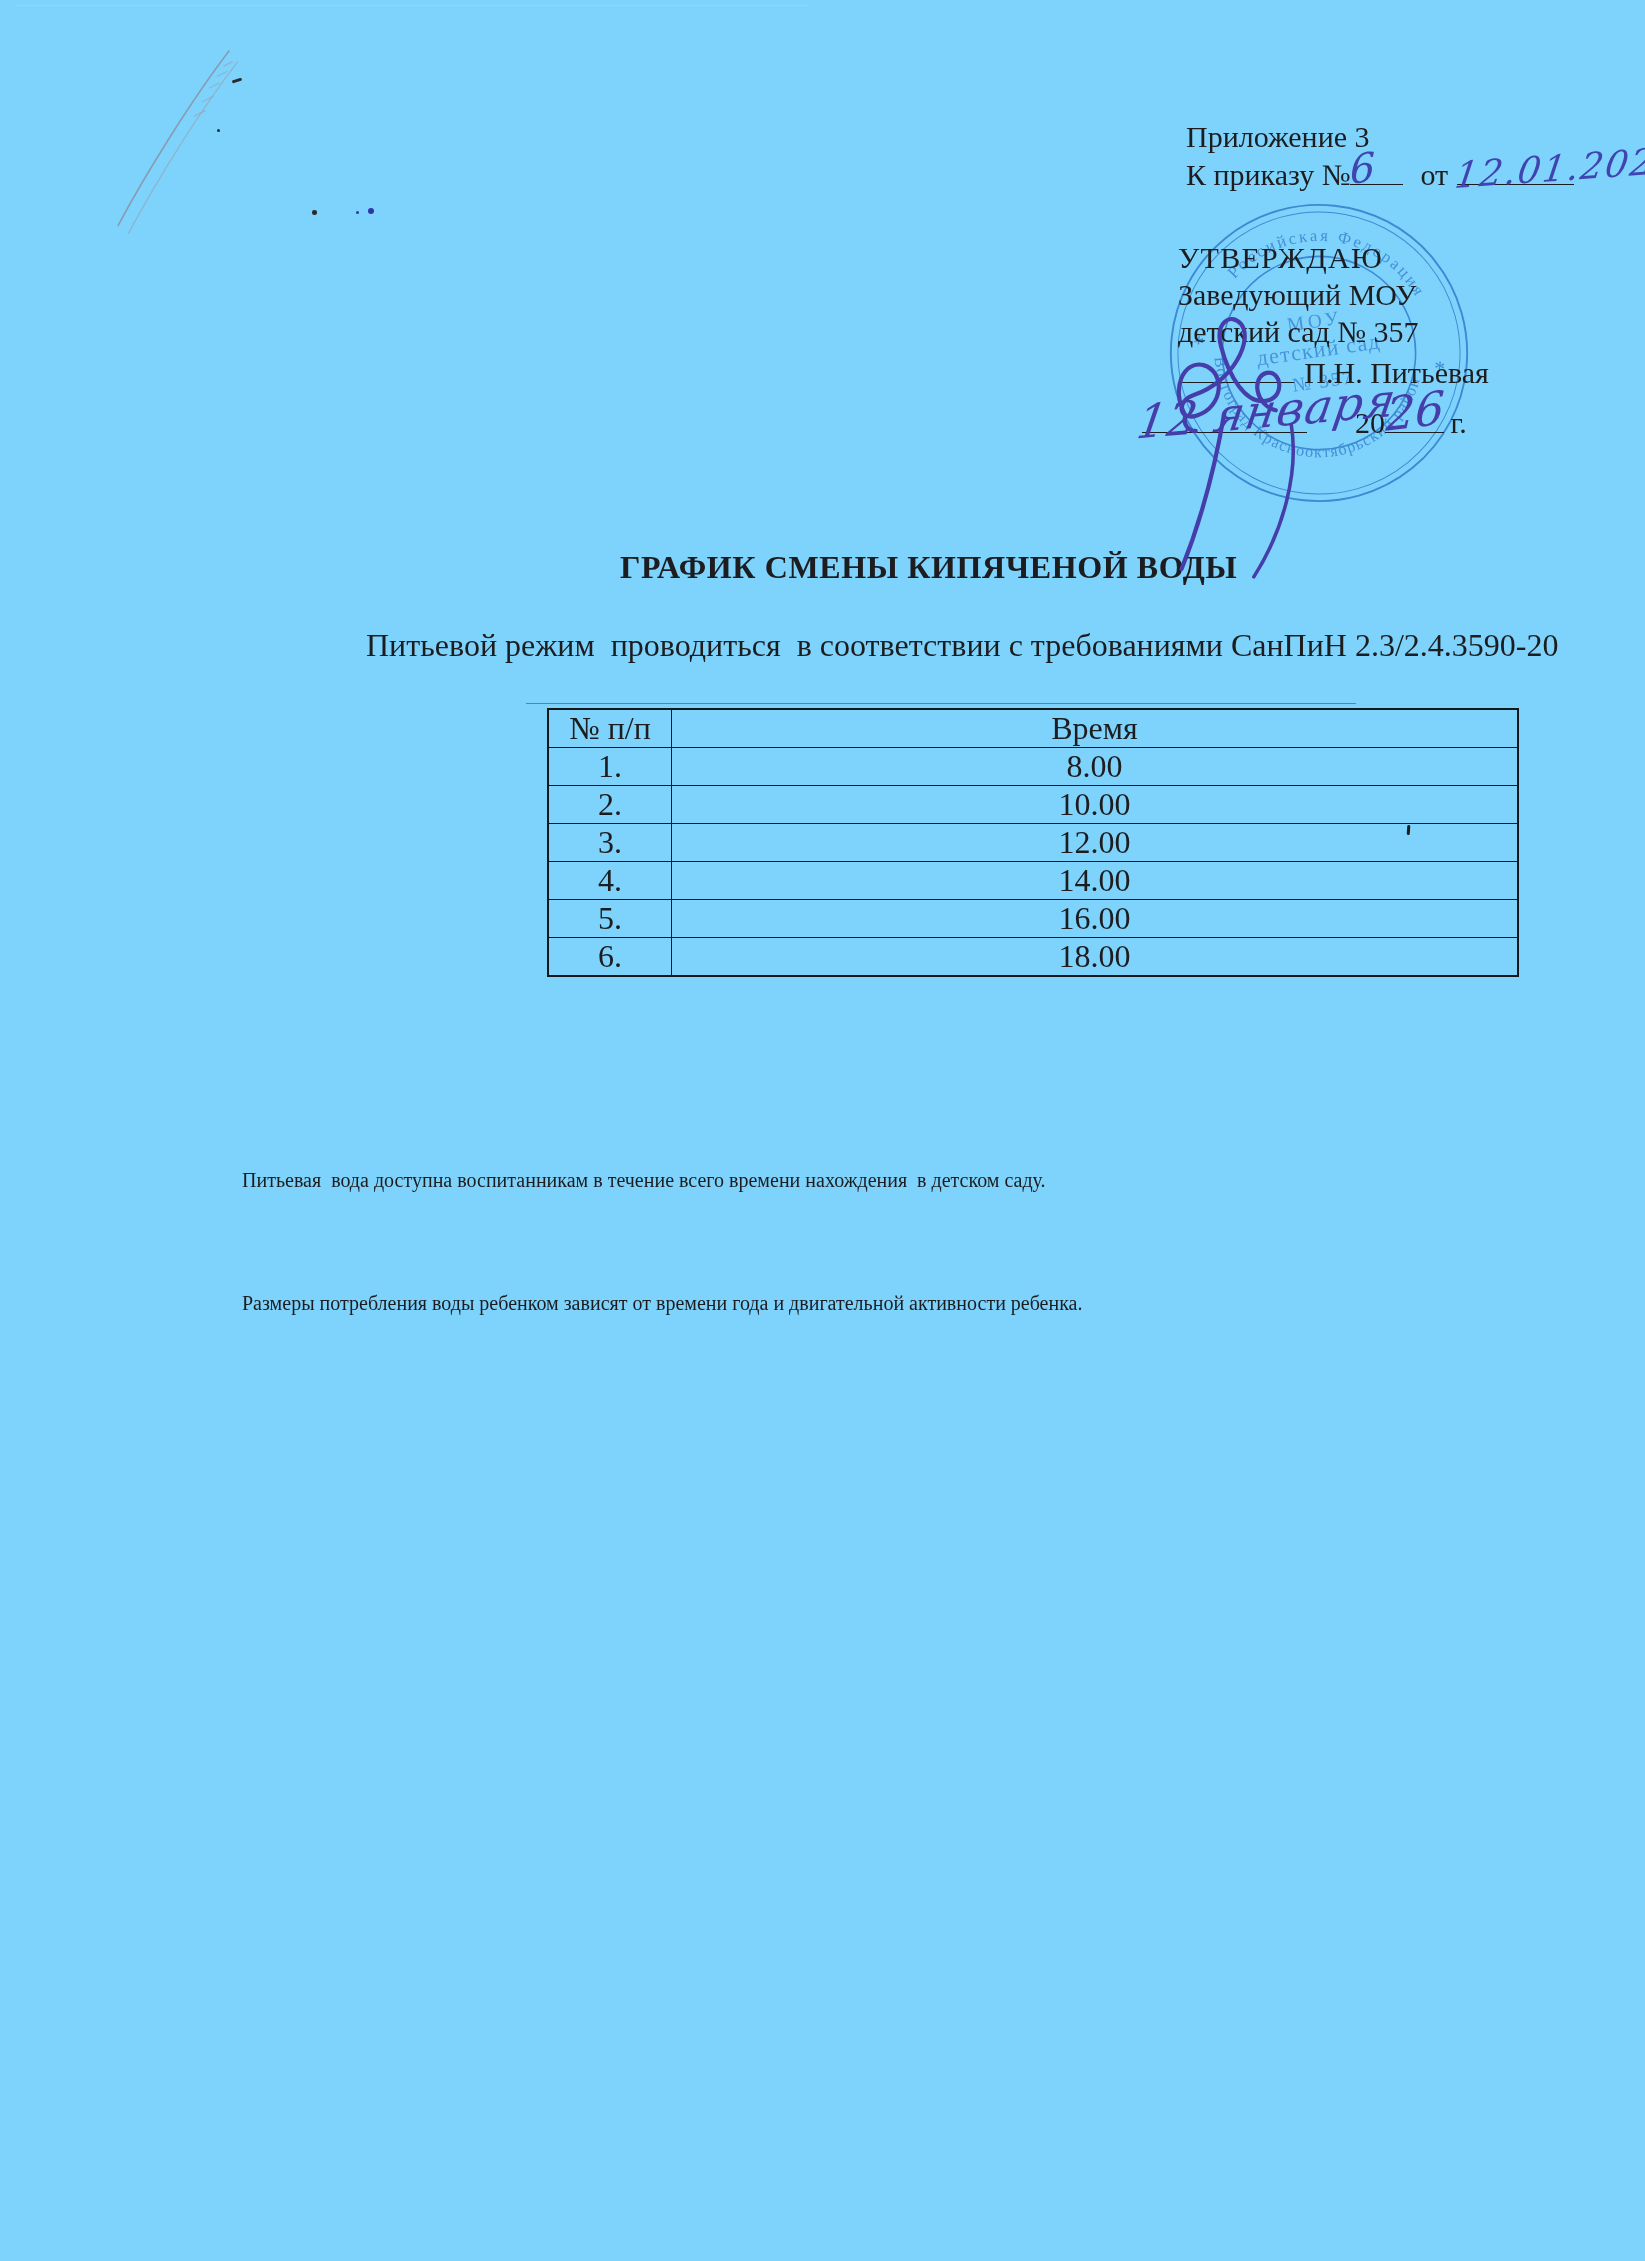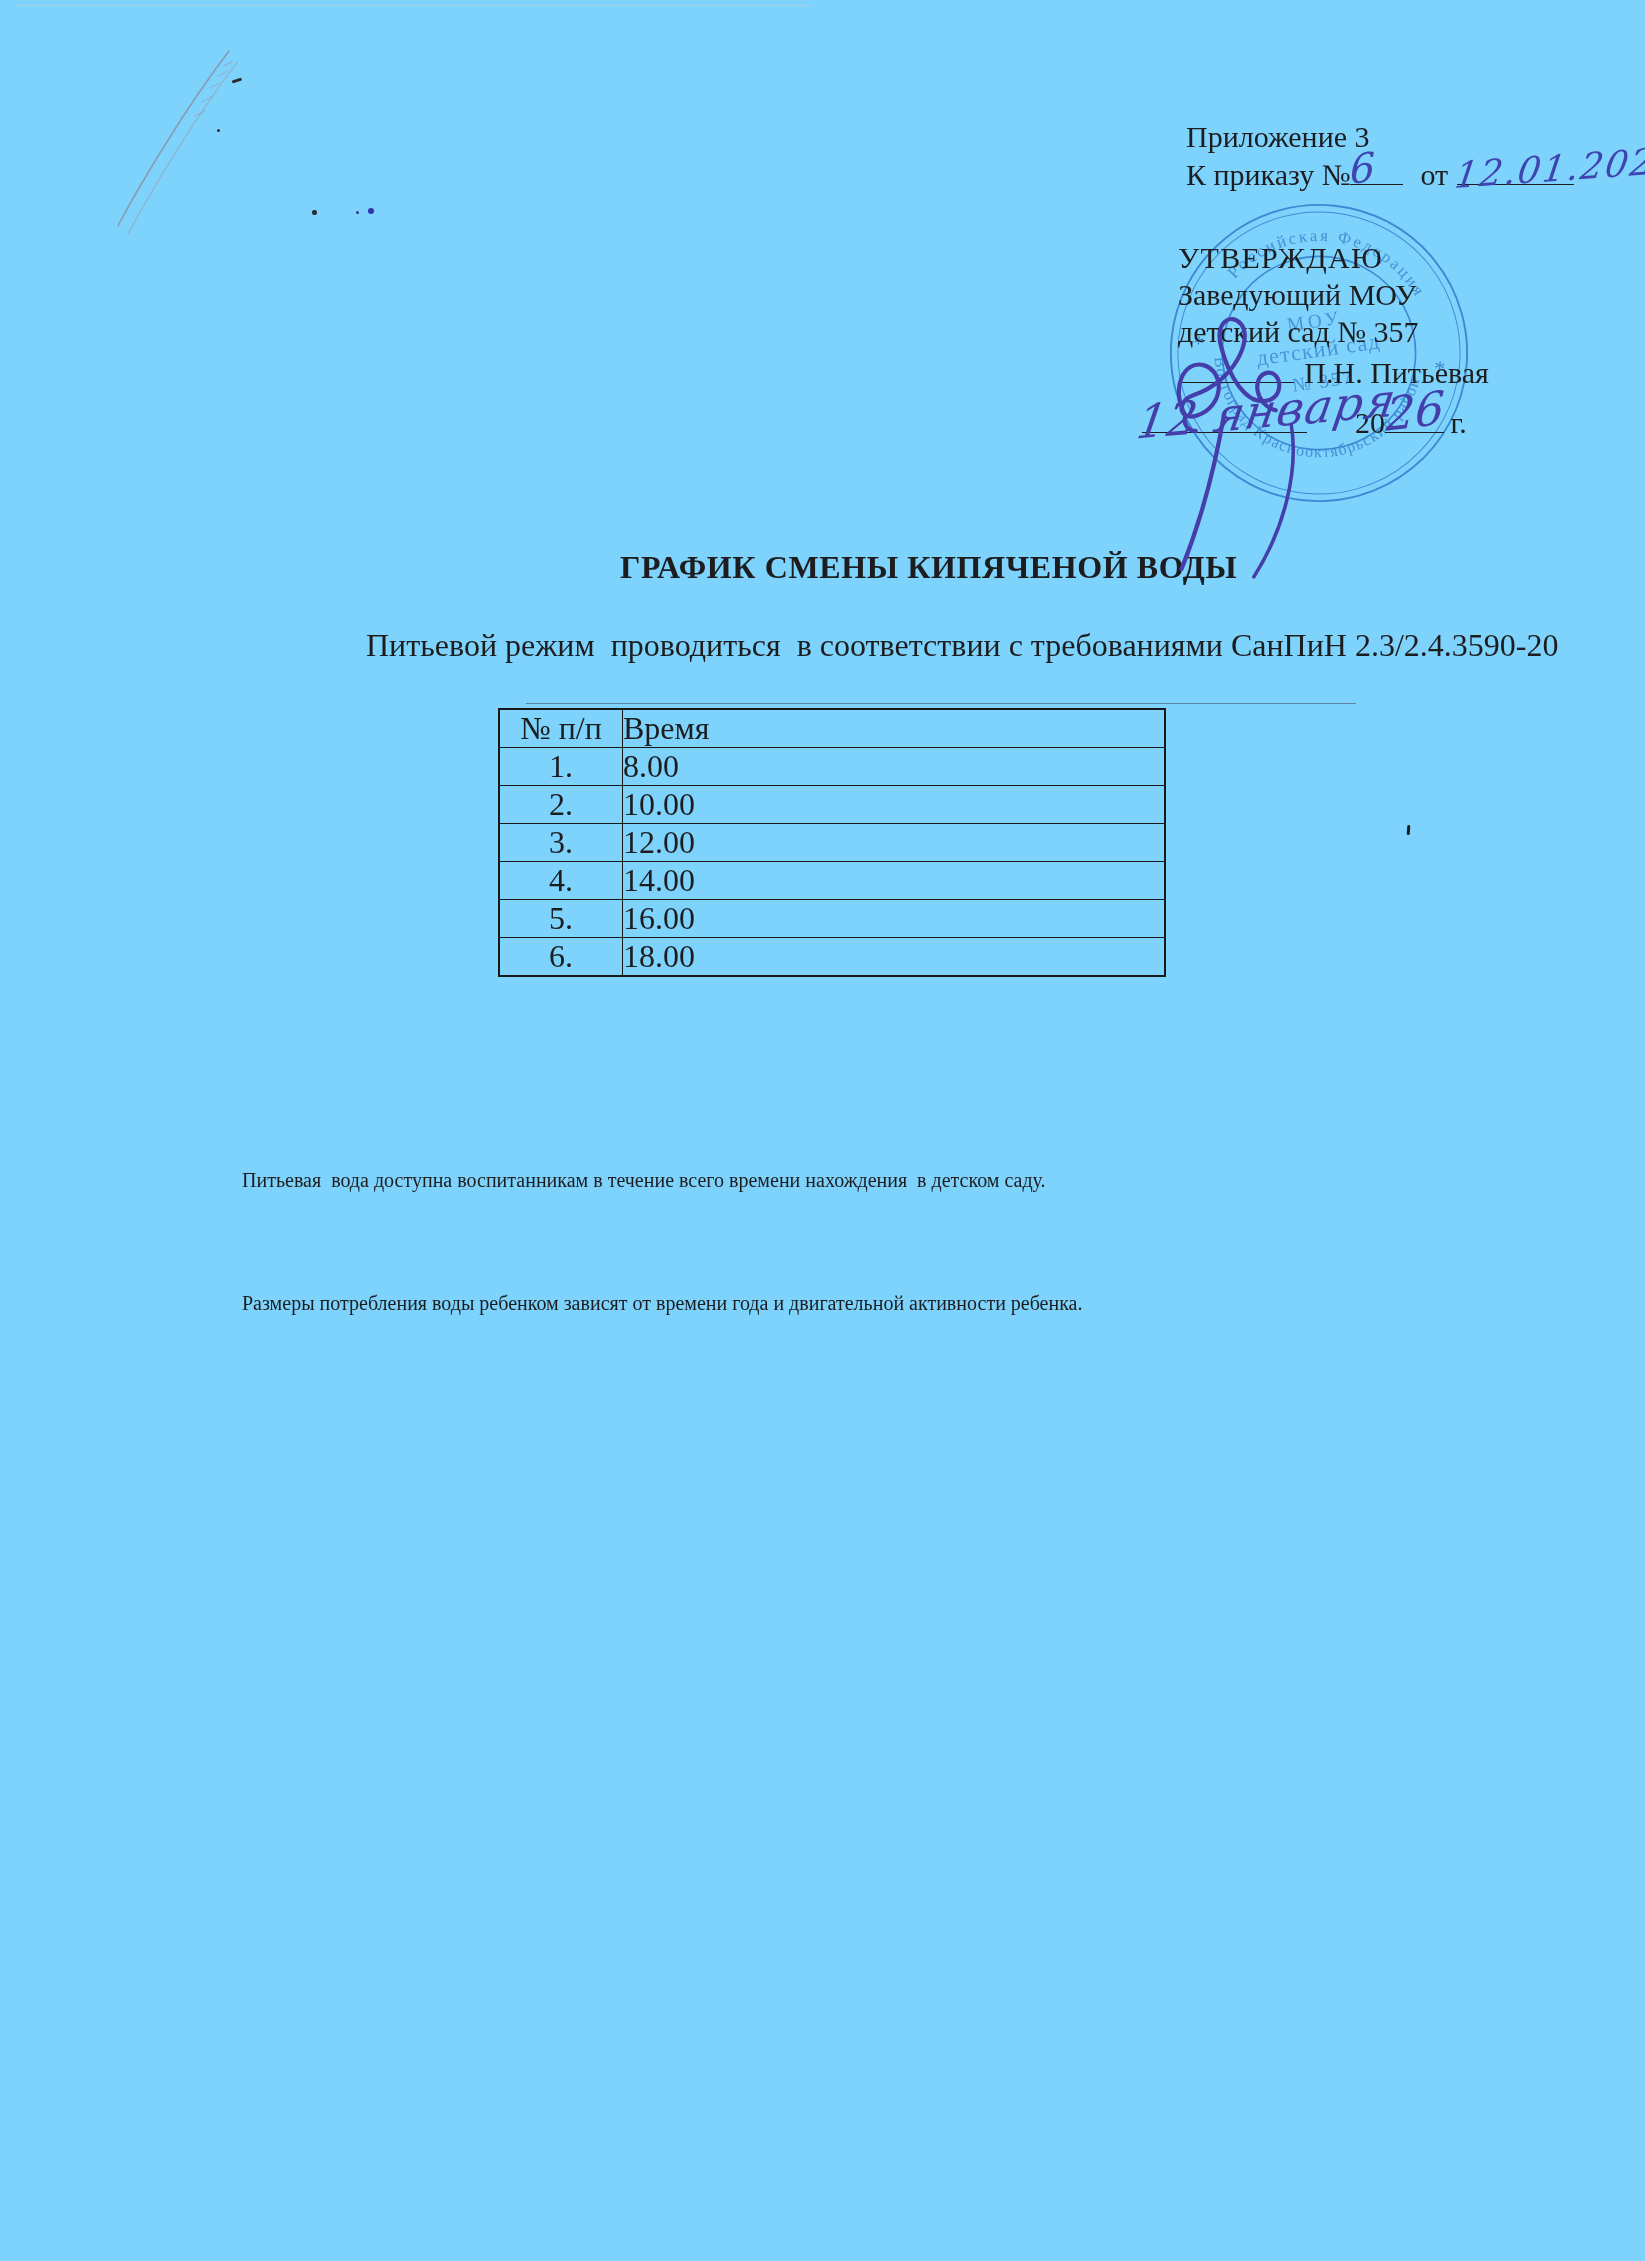--- a/index.html
+++ b/index.html
@@ -36,26 +36,26 @@
   .g-unit{margin-left:6.4px;}
   
   .stamp{position:absolute; left:1167px; top:201px; width:304px; height:304px; opacity:.8;
          mix-blend-mode:multiply; transform:rotate(6deg); z-index:2;}
   .signature{position:absolute; left:1157px; top:298px; width:213px; height:284px; z-index:5;}
   
   .doc-title{position:absolute; left:620px; top:549px; font-size:32px; font-weight:bold; letter-spacing:0.6px; white-space:nowrap;}
   .intro{position:absolute; left:366px; top:627px; font-size:32px; white-space:pre;}
   
   .table-topline{position:absolute; left:526px; top:703px; width:830px; height:1.3px; background:#44444a; opacity:.55;}
-  .sched{position:absolute; left:498px; top:708px; width:668px; border:2.6px solid #17171a; box-sizing:border-box; font-size:32px;}
+  .sched{position:absolute; left:547px; top:708px; width:972px; border:2.6px solid #17171a; box-sizing:border-box; font-size:32px;}
   .t-row{display:flex; height:37px; border-top:1.9px solid #17171a;}
   .t-row.t-head{height:37px; border-top:none;}
   .c-num{width:122px; border-right:1.9px solid #17171a; text-align:center; line-height:37px;}
   .t-head .c-num{line-height:37px;}
-  .c-time{flex:1; line-height:37px;}
+  .c-time{flex:1; text-align:center; line-height:37px;}
   .t-head .c-time{line-height:37px;}
   
   .note{position:absolute; left:242px; top:1078px; font-size:20px; line-height:41px; white-space:pre;}
   
   .scratch{position:absolute; left:97px; top:39px; width:168px; height:200px;}
   .speck{position:absolute; background:#2a2a30; border-radius:50%;}
   .edge-line{position:absolute; left:16px; top:5.2px; width:793px; height:1.3px; background:#c9c9cc; opacity:.6;}
   .ink-tick{position:absolute; left:1407px; top:825px; width:3.2px; height:10.3px; background:#1d1d20; border-radius:1.3px; transform:rotate(4deg);}
   .dash-mark{position:absolute; left:232px; top:79px; width:10.3px; height:3.2px; background:#2a2a30; border-radius:1.3px; transform:rotate(-18deg);}
 </style>

